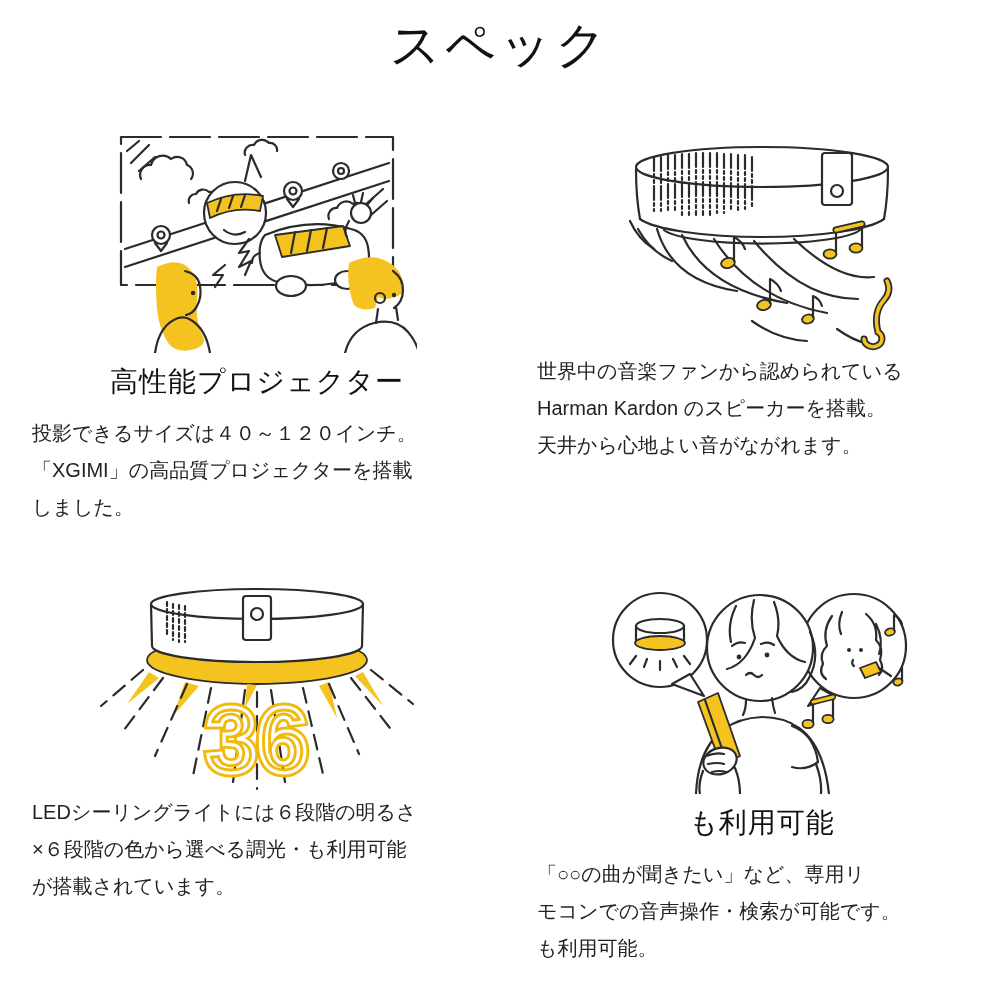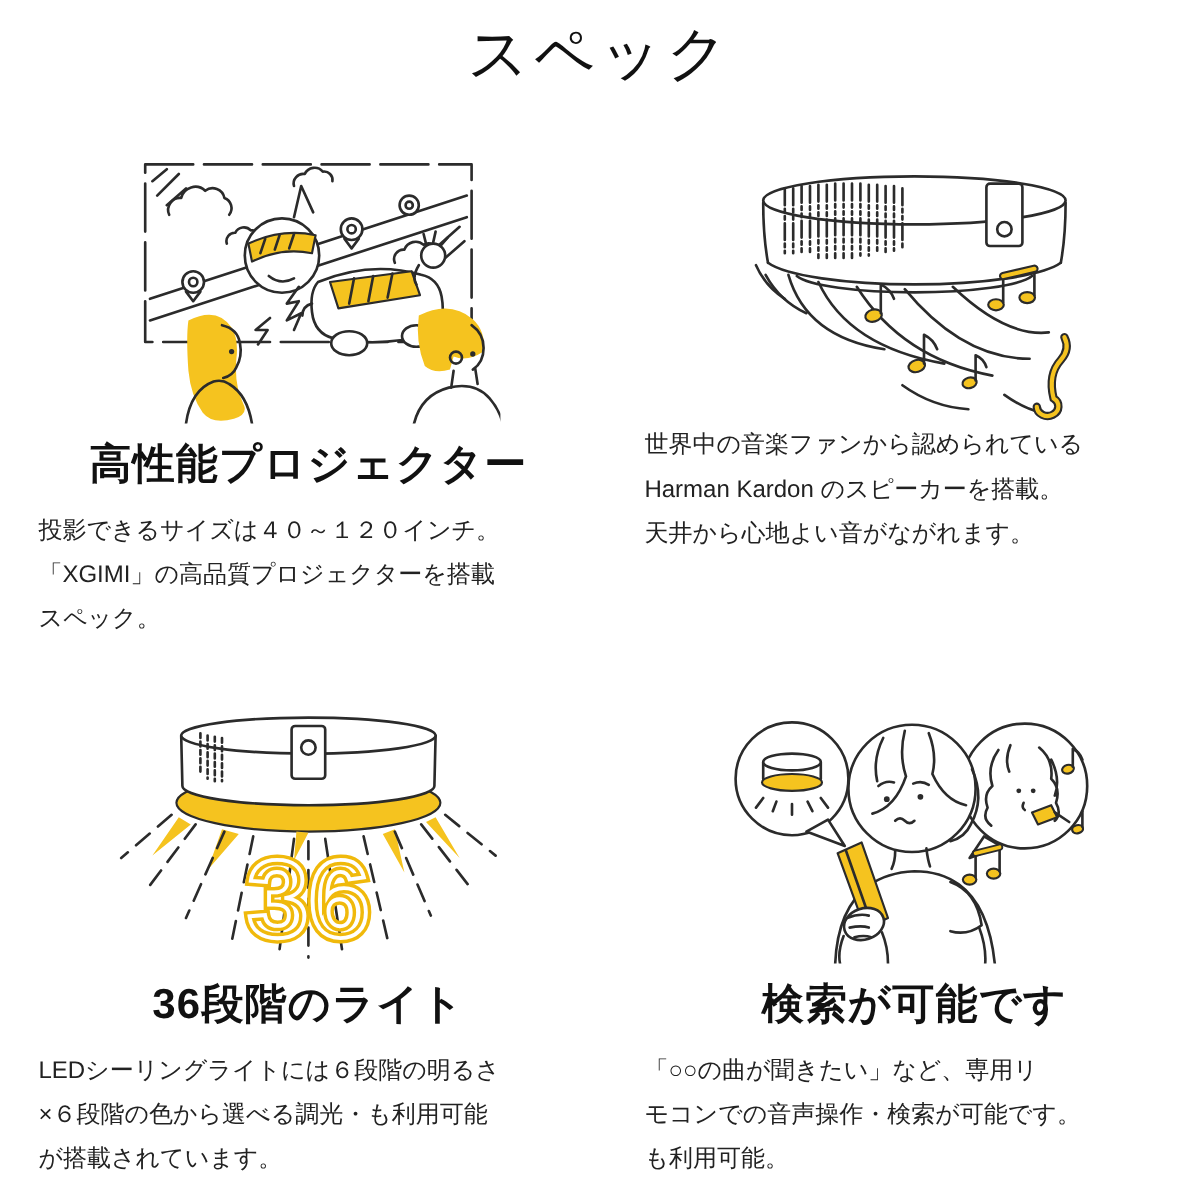--- a/index.html
+++ b/index.html
@@ -11,21 +11,21 @@
     margin:12px 0 0; text-align:center; font-size:50px; font-weight:400;
     letter-spacing:4px; color:#111;
   }
   .grid {
     display:grid; grid-template-columns:450px 450px; column-gap:55px; row-gap:36px;
     padding:42px 0 0 32px;
   }
   .cell { width:450px; }
   .illus { height:232px; display:flex; align-items:flex-end; justify-content:center; }
   .cell h2 {
-    margin:10px 0 14px; text-align:center; font-size:35px; font-weight:700;
+    margin:10px 0 14px; text-align:center; font-size:28px; font-weight:400;
     letter-spacing:1px; color:#111;
   }
   .body-text { font-size:20px; line-height:37px; color:#222; }
   .body-text div { white-space:nowrap; }
   
   .s  { fill:none; stroke:#2b2b2b; stroke-width:2.2; stroke-linecap:round; stroke-linejoin:round; }
   .sw { fill:#ffffff; stroke:#2b2b2b; stroke-width:2.2; stroke-linecap:round; stroke-linejoin:round; }
   .y  { fill:#f5c31f; stroke:none; }
   .ys { fill:#f5c31f; stroke:#2b2b2b; stroke-width:1.8; stroke-linecap:round; stroke-linejoin:round; }
   .dash { stroke-dasharray:15 9; }
@@ -104,21 +104,21 @@
             <circle cx="283" cy="165" r="5" class="s"></circle>
             <path class="s" d="M281,176 l-2,14 M299,174 l2,13"></path>
             <path class="s" d="M248,220 q6,-24 29,-30 q22,-5 34,9 q8,9 11,21"></path>
           </g>
         </svg>
       </div>
       <h2>高性能プロジェクター</h2>
       <div class="body-text">
         <div>投影できるサイズは４０～１２０インチ。</div>
         <div>「XGIMI」の高品質プロジェクターを搭載</div>
-        <div>スペック。</div>
+        <div>しました。</div>
       </div>
     </section>
 
     <section class="cell">
       <div class="illus">
         <svg width="320" height="220" viewBox="0 0 320 220">
           <g>
             <ellipse cx="160" cy="34" rx="126" ry="20" class="sw"></ellipse>
             <path class="s" d="M34,36 Q34,64 38,86 M286,36 Q286,64 282,86"></path>
             <path class="s" d="M38,86 A126,24 0 0 0 282,86"></path>
@@ -182,21 +182,20 @@
             <path class="s dash" d="M46,96 L4,132 M66,104 L24,160 M90,110 L58,182 M114,114 L96,202 M206,114 L226,200 M232,110 L262,180 M254,104 L296,158 M274,96 L316,130"></path>
             <path class="s" d="M148,116 L136,208 M174,116 L188,208"></path>
             <path class="s dash" d="M160,118 L160,215"></path>
           </g>
           <g font-family="Liberation Sans, DejaVu Sans, sans-serif" font-size="92" font-weight="bold" text-anchor="middle">
             <text x="160" y="198" fill="none" stroke="#f0b90b" stroke-width="9">36</text>
             <text x="160" y="198" fill="none" stroke="#ffffff" stroke-width="3.2">36</text>
           </g>
         </svg>
       </div>
-      <h2>36段階のライト</h2>
       <div class="body-text">
         <div>LEDシーリングライトには６段階の明るさ</div>
         <div>×６段階の色から選べる調光・も利用可能</div>
         <div>が搭載されています。</div>
       </div>
     </section>
 
     <section class="cell">
       <div class="illus">
         <svg width="320" height="220" viewBox="0 0 320 220">
@@ -244,21 +243,21 @@
           </g>
           <g>
             <path class="ys" d="M96,128 L116,119 L138,182 L119,191 Z" stroke-width="2"></path>
             <path class="s" d="M103,126 L124,186" stroke-width="1.5"></path>
             <ellipse cx="118" cy="187" rx="17" ry="13" class="sw" transform="rotate(-18 118 187)"></ellipse>
             <path class="s" d="M104,182 q10,-4 18,-2 M106,190 q10,-2 16,0 M110,198 q8,-2 14,0" stroke-width="1.6"></path>
             <path class="s" d="M101,197 q-5,13 -3,23 M133,194 q5,12 5,26"></path>
           </g>
         </svg>
       </div>
-      <h2>検索が可能です</h2>
+      <h2>も利用可能</h2>
       <div class="body-text">
         <div>「○○の曲が聞きたい」など、専用リ</div>
         <div>モコンでの音声操作・検索が可能です。</div>
         <div>も利用可能。</div>
       </div>
     </section>
 
   </div>
 </div>
 

